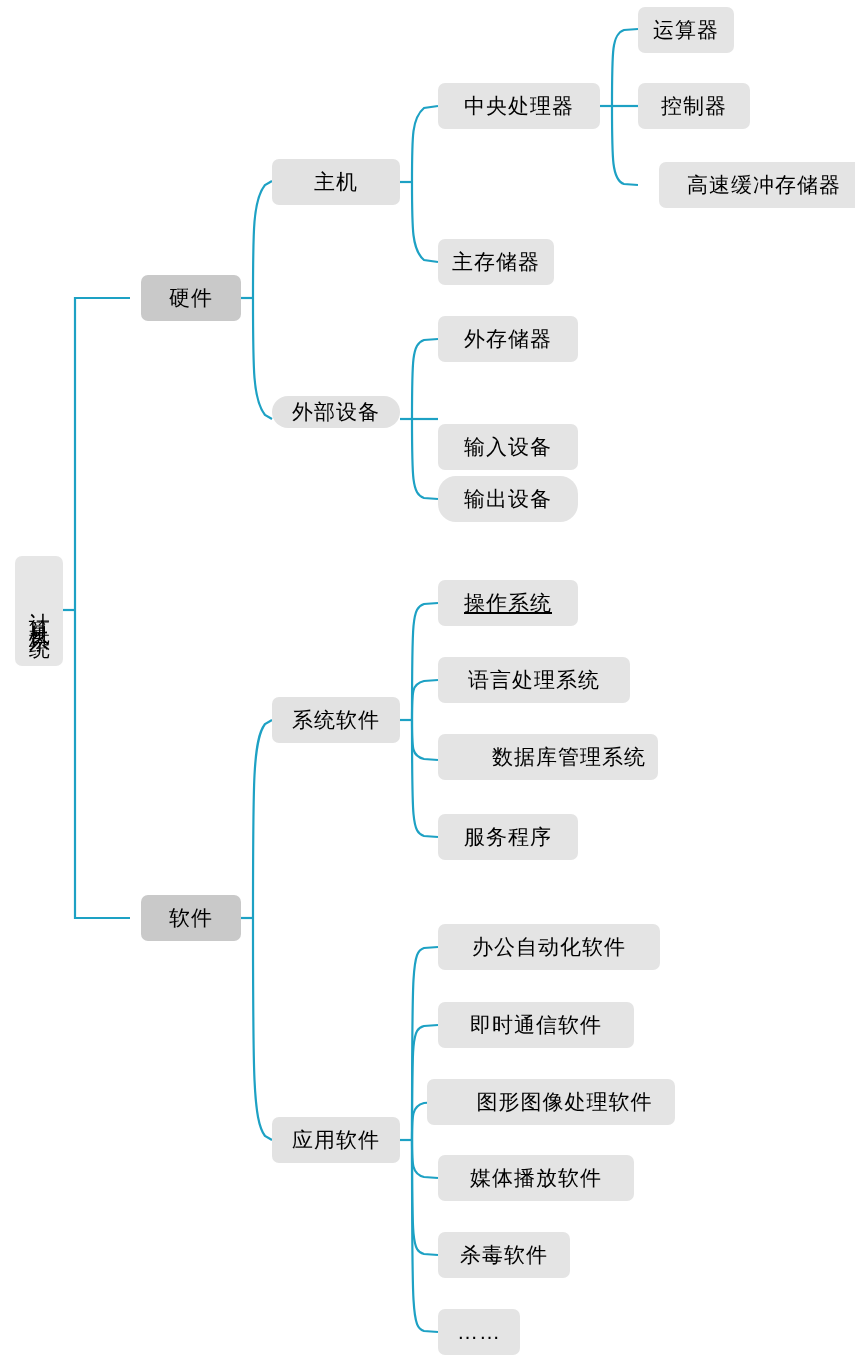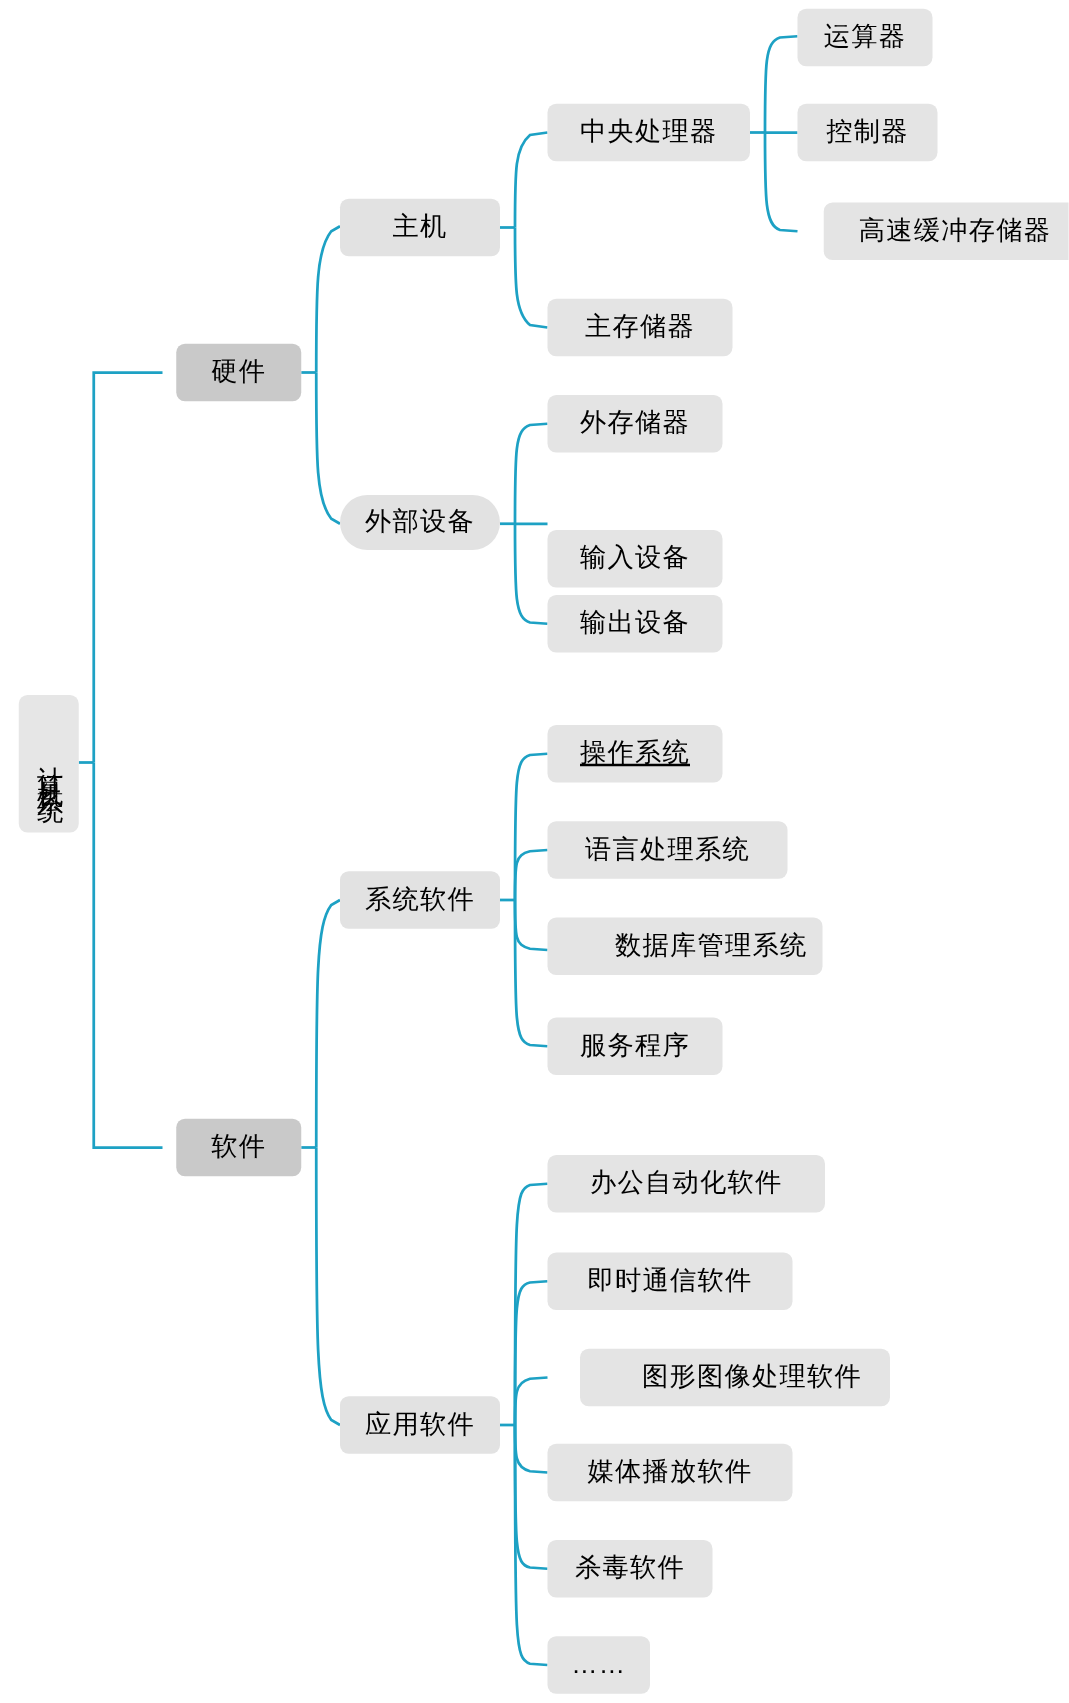--- a/index.html
+++ b/index.html
@@ -117,54 +117,54 @@
   <div class="node l1" style="left:141px; top:275px; width:100px; height:46px;">
     <span>硬件</span>
   </div>
   <div class="node l1" style="left:141px; top:895px; width:100px; height:46px;">
     <span>软件</span>
   </div>
 
   <div class="node l2" style="left:272px; top:159px; width:128px; height:46px;">
     <span>主机</span>
   </div>
-  <div class="node l2" style="left:272px; top:396px; width:128px; height:44px;border-radius:23px;">
+  <div class="node l2" style="left:272px; top:396px; width:128px; height:32px;border-radius:23px;">
     <span>外部设备</span>
   </div>
   <div class="node l2" style="left:272px; top:697px; width:128px; height:46px;">
     <span>系统软件</span>
   </div>
   <div class="node l2" style="left:272px; top:1117px; width:128px; height:46px;">
     <span>应用软件</span>
   </div>
 
   <div class="node l3" style="left:438px; top:83px; width:162px; height:46px;">
     <span>中央处理器</span>
   </div>
-  <div class="node l3" style="left:438px; top:239px; width:148px; height:46px;">
+  <div class="node l3" style="left:438px; top:239px; width:116px; height:46px;">
     <span>主存储器</span>
   </div>
 
-  <div class="node l4" style="left:638px; top:7px; width:108px; height:46px;">
+  <div class="node l4" style="left:638px; top:7px; width:96px; height:46px;">
     <span>运算器</span>
   </div>
   <div class="node l4" style="left:638px; top:83px; width:112px; height:46px;">
     <span>控制器</span>
   </div>
   <div class="node l4" style="left:659px; top:162px; width:210px; height:46px;">
     <span>高速缓冲存储器</span>
   </div>
 
   <div class="node l3" style="left:438px; top:316px; width:140px; height:46px;">
     <span>外存储器</span>
   </div>
   <div class="node l3" style="left:438px; top:396px; width:140px; height:46px;margin-top:28px;">
     <span>输入设备</span>
   </div>
-  <div class="node l3" style="left:438px; top:476px; width:140px; height:46px;">
+  <div class="node l3" style="left:438px; top:476px; width:140px; height:46px;border-radius:18px;">
     <span>输出设备</span>
   </div>
 
   <div class="node l3" style="left:438px; top:580px; width:140px; height:46px;text-decoration:underline;">
     <span>操作系统</span>
   </div>
   <div class="node l3" style="left:438px; top:657px; width:192px; height:46px;">
     <span>语言处理系统</span>
   </div>
   <div class="node l3" style="left:438px; top:734px; width:220px; height:46px;padding-left:42px;">
@@ -173,21 +173,21 @@
   <div class="node l3" style="left:438px; top:814px; width:140px; height:46px;">
     <span>服务程序</span>
   </div>
 
   <div class="node l3" style="left:438px; top:924px; width:222px; height:46px;">
     <span>办公自动化软件</span>
   </div>
   <div class="node l3" style="left:438px; top:1002px; width:196px; height:46px;">
     <span>即时通信软件</span>
   </div>
-  <div class="node l3" style="left:464px; top:1079px; width:248px; height:46px;padding-left:27px;">
+  <div class="node l3" style="left:427px; top:1079px; width:248px; height:46px;padding-left:27px;">
     <span>图形图像处理软件</span>
   </div>
   <div class="node l3" style="left:438px; top:1155px; width:196px; height:46px;">
     <span>媒体播放软件</span>
   </div>
   <div class="node l3" style="left:438px; top:1232px; width:132px; height:46px;">
     <span>杀毒软件</span>
   </div>
   <div class="node l3" style="left:438px; top:1309px; width:82px; height:46px;">
     <span>……</span>

